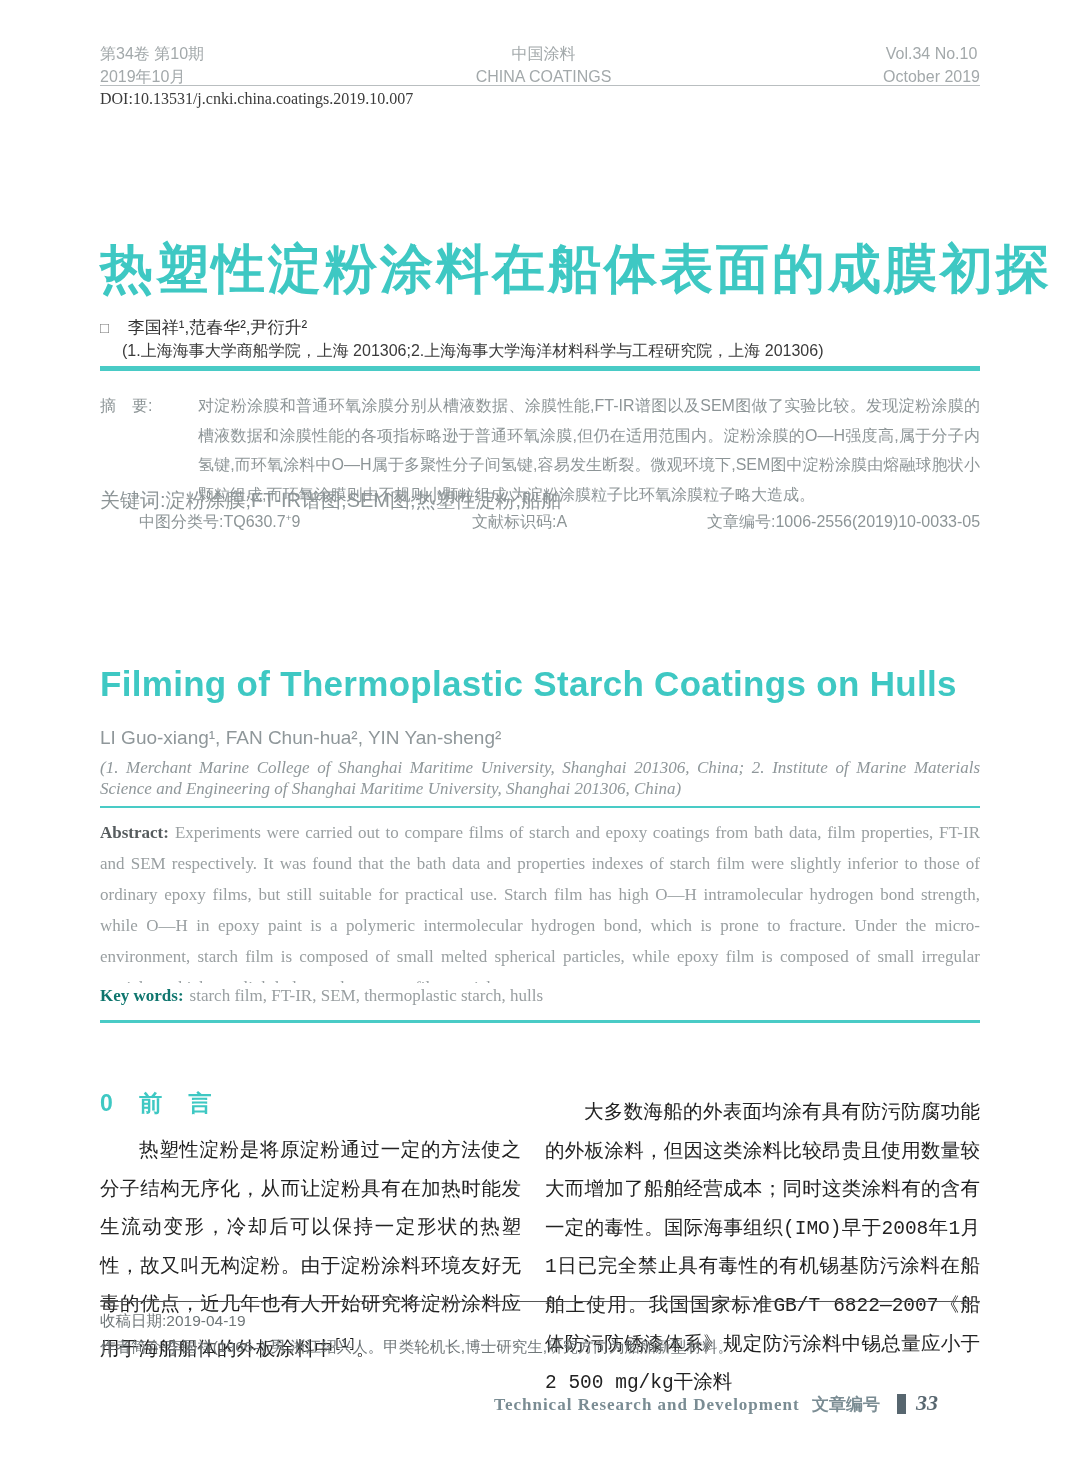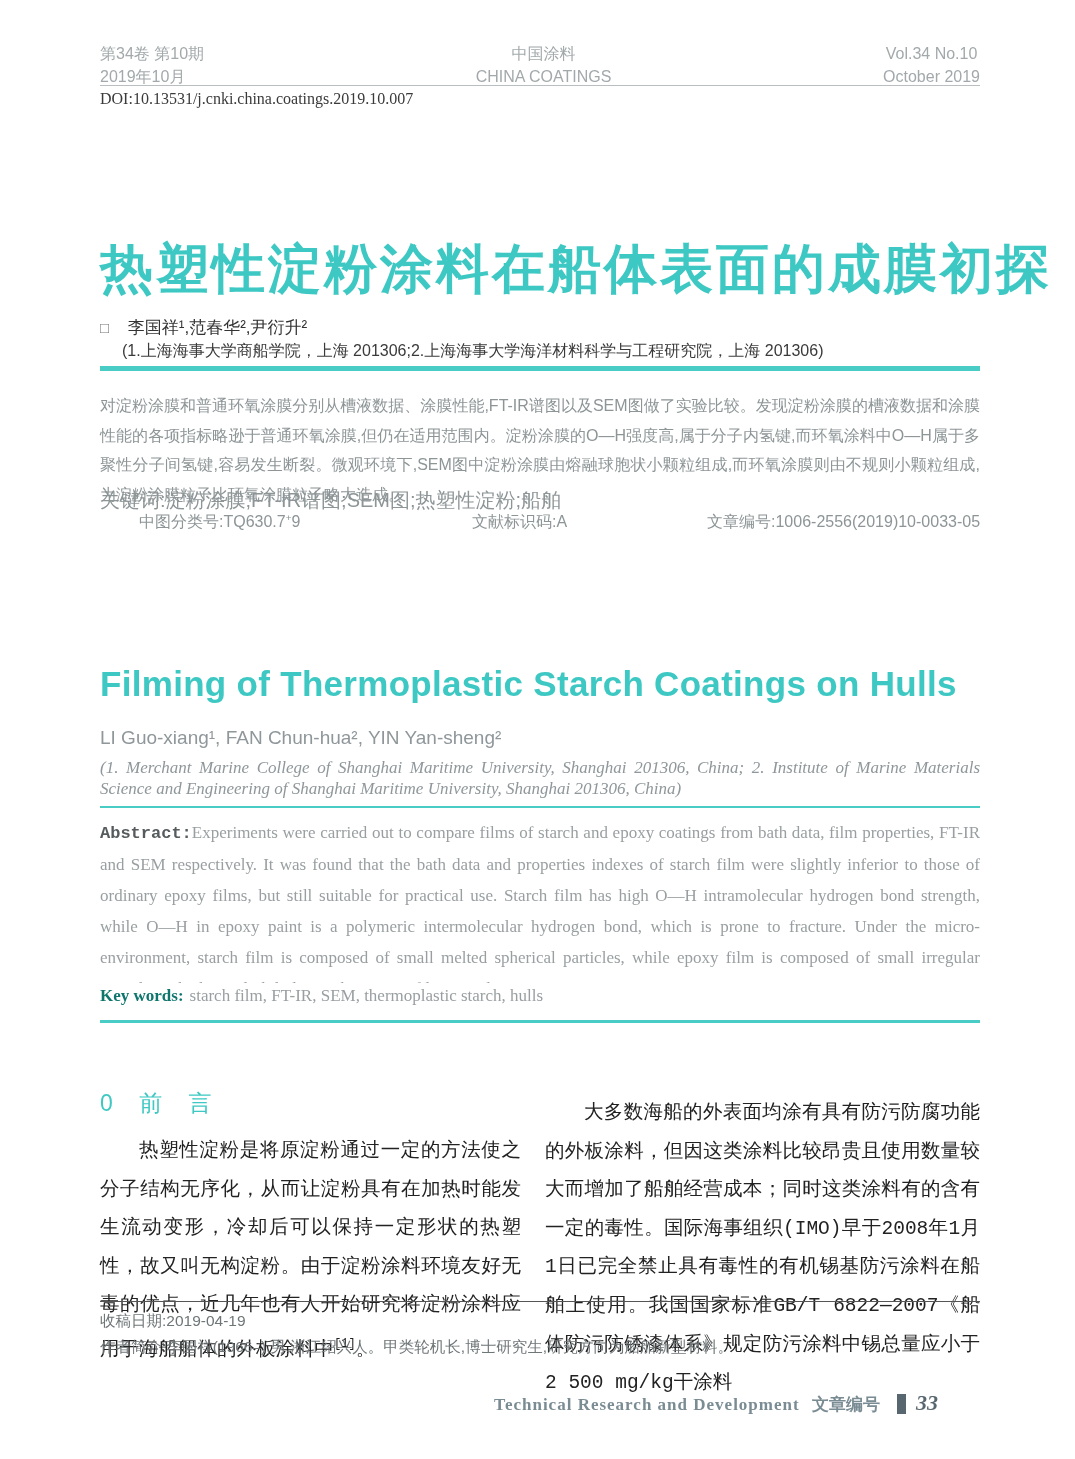--- a/index.html
+++ b/index.html
@@ -42,30 +42,30 @@
   
   .title-en{top:664px;font-size:35px;font-weight:700;color:#3ec8c3;letter-spacing:0.3px;}
   .authors-en{top:727px;font-size:19px;color:#8f979a;}
   .affil-en{top:757px;font-family:"Liberation Serif",serif;font-style:italic;
     font-size:17px;line-height:21px;color:#8f979a;text-align:justify;}
   .teal-line-1{top:806px;height:2px;background:#49cbc6;}
 
   .abstract-en{top:817px;height:166px;overflow:hidden;
     font-family:"Liberation Serif",serif;font-size:17px;line-height:31px;
     color:#999fa1;text-align:justify;}
-  .abstract-en .label{font-weight:700;color:#565c5e;margin-right:0;font-family:Liberation Mono, monospace;}
+  .abstract-en .label{font-weight:700;color:#565c5e;margin-right:6px;}
   .kw-en{top:986px;font-family:"Liberation Serif",serif;font-size:17px;color:#999fa1;}
   .kw-en .label{font-weight:700;color:#0f766e;margin-right:6px;}
   .teal-line-2{top:1020px;height:3px;background:#49cbc6;}
 
   
   .col{top:1088px;}
   .col-left{left:100px;width:421px;}
   .col-right{left:545px;width:435px;}
-  .sec-heading{color:#3ec8c3;font-size:23px;font-weight:400;word-spacing:20px;}
+  .sec-heading{color:#3ec8c3;font-size:23px;font-weight:700;word-spacing:20px;}
   .body-para{margin:13px 0 0 0;font-family:Liberation Mono, monospace;
     font-size:19.5px;line-height:38.6px;text-align:justify;text-indent:2em;color:#222;}
   .col-right .body-para{margin-top:6px;}
 
   
   .foot-rule{top:1301px;height:1px;background:#555;}
   .fn{font-size:15.5px;color:#6f7678;}
   .fn1{top:1311px;}
   .fn2{top:1337px;}
 
@@ -102,20 +102,21 @@
 <div class="abs content title-cn">热塑性淀粉涂料在船体表面的成膜初探</div>
 <div class="abs content authors-cn">
   <span class="marker">□</span>
   <span>李国祥¹,范春华²,尹衍升²</span>
 </div>
 <div class="abs affil-cn">(1.上海海事大学商船学院，上海 201306;2.上海海事大学海洋材料科学与工程研究院，上海 201306)</div>
 
 <div class="abs content teal-bar"></div>
 
 <div class="abs content abstract-cn">
+  <span class="label">摘　要:</span>
   <span class="text">对淀粉涂膜和普通环氧涂膜分别从槽液数据、涂膜性能,FT-IR谱图以及SEM图做了实验比较。发现淀粉涂膜的槽液数据和涂膜性能的各项指标略逊于普通环氧涂膜,但仍在适用范围内。淀粉涂膜的O—H强度高,属于分子内氢键,而环氧涂料中O—H属于多聚性分子间氢键,容易发生断裂。微观环境下,SEM图中淀粉涂膜由熔融球胞状小颗粒组成,而环氧涂膜则由不规则小颗粒组成,为淀粉涂膜粒子比环氧涂膜粒子略大造成。</span>
 </div>
 <div class="abs content kw-cn">
   <span>关键词:</span><span>淀粉涂膜;FT-IR谱图;SEM图;热塑性淀粉;船舶</span>
 </div>
 <div class="abs content clc-row">
   <span class="item i1">
     <span>中图分类号:</span><span>TQ630.7</span><sup>+</sup><span>9</span>
   </span>
   <span class="item i2">

